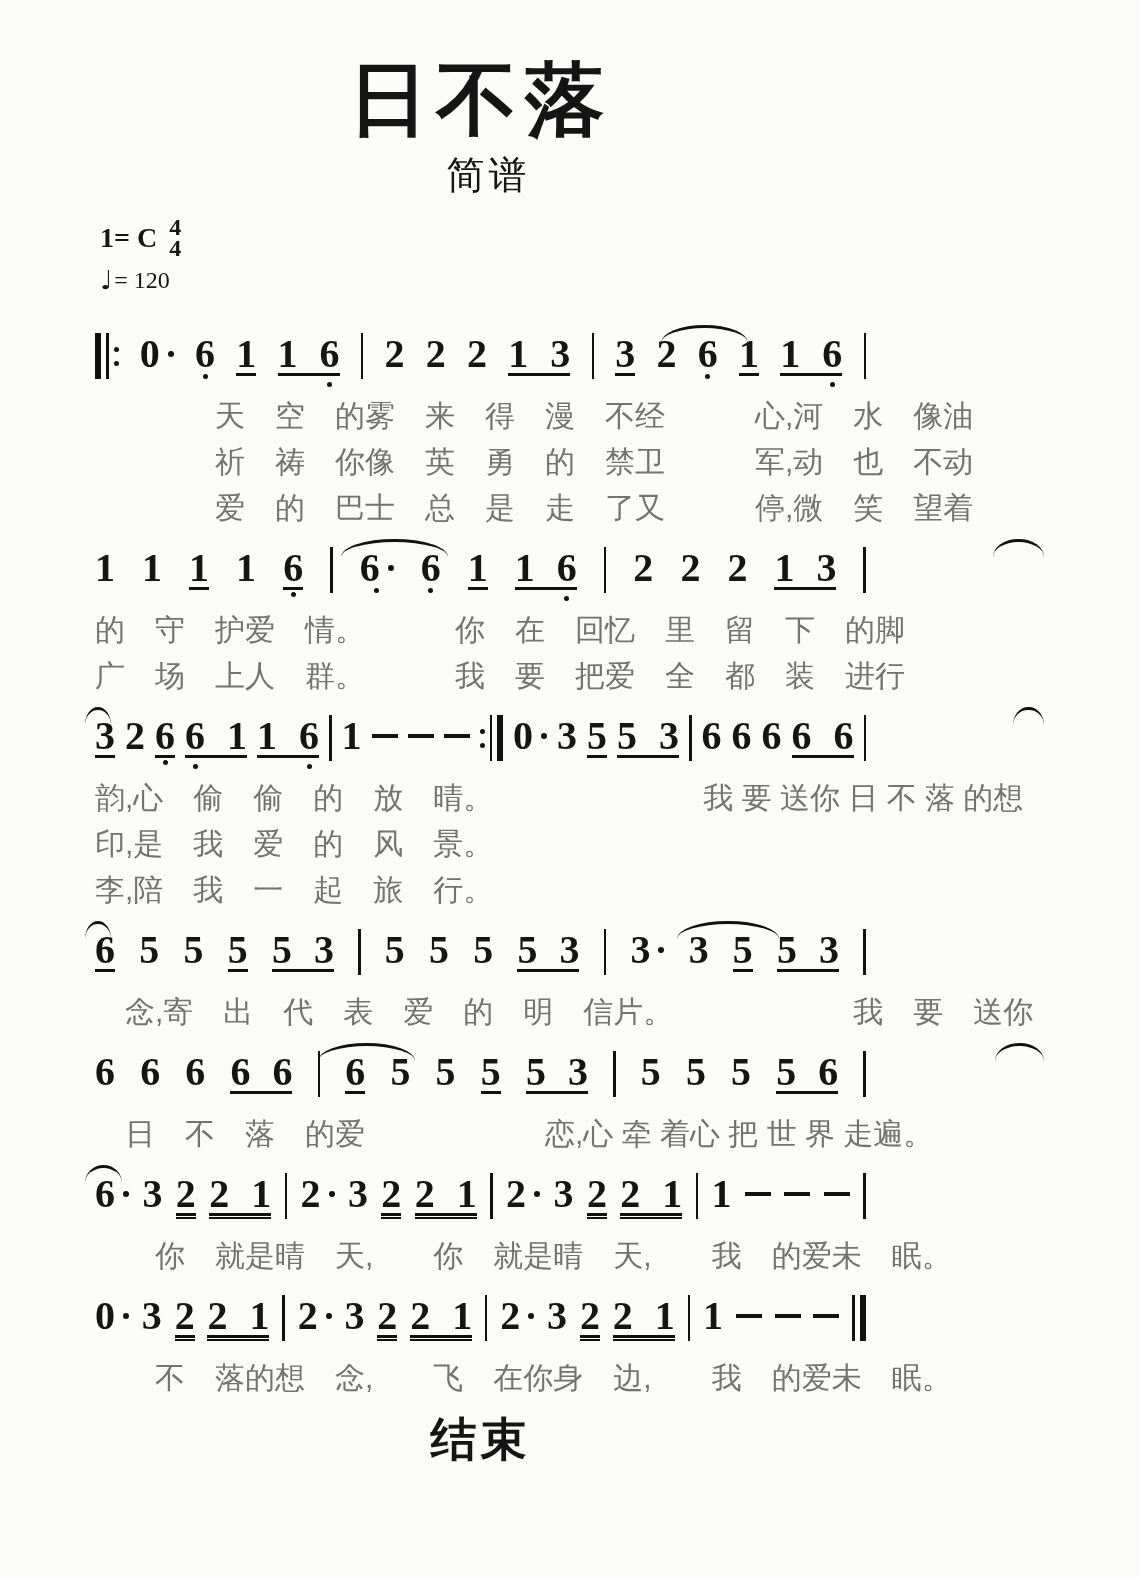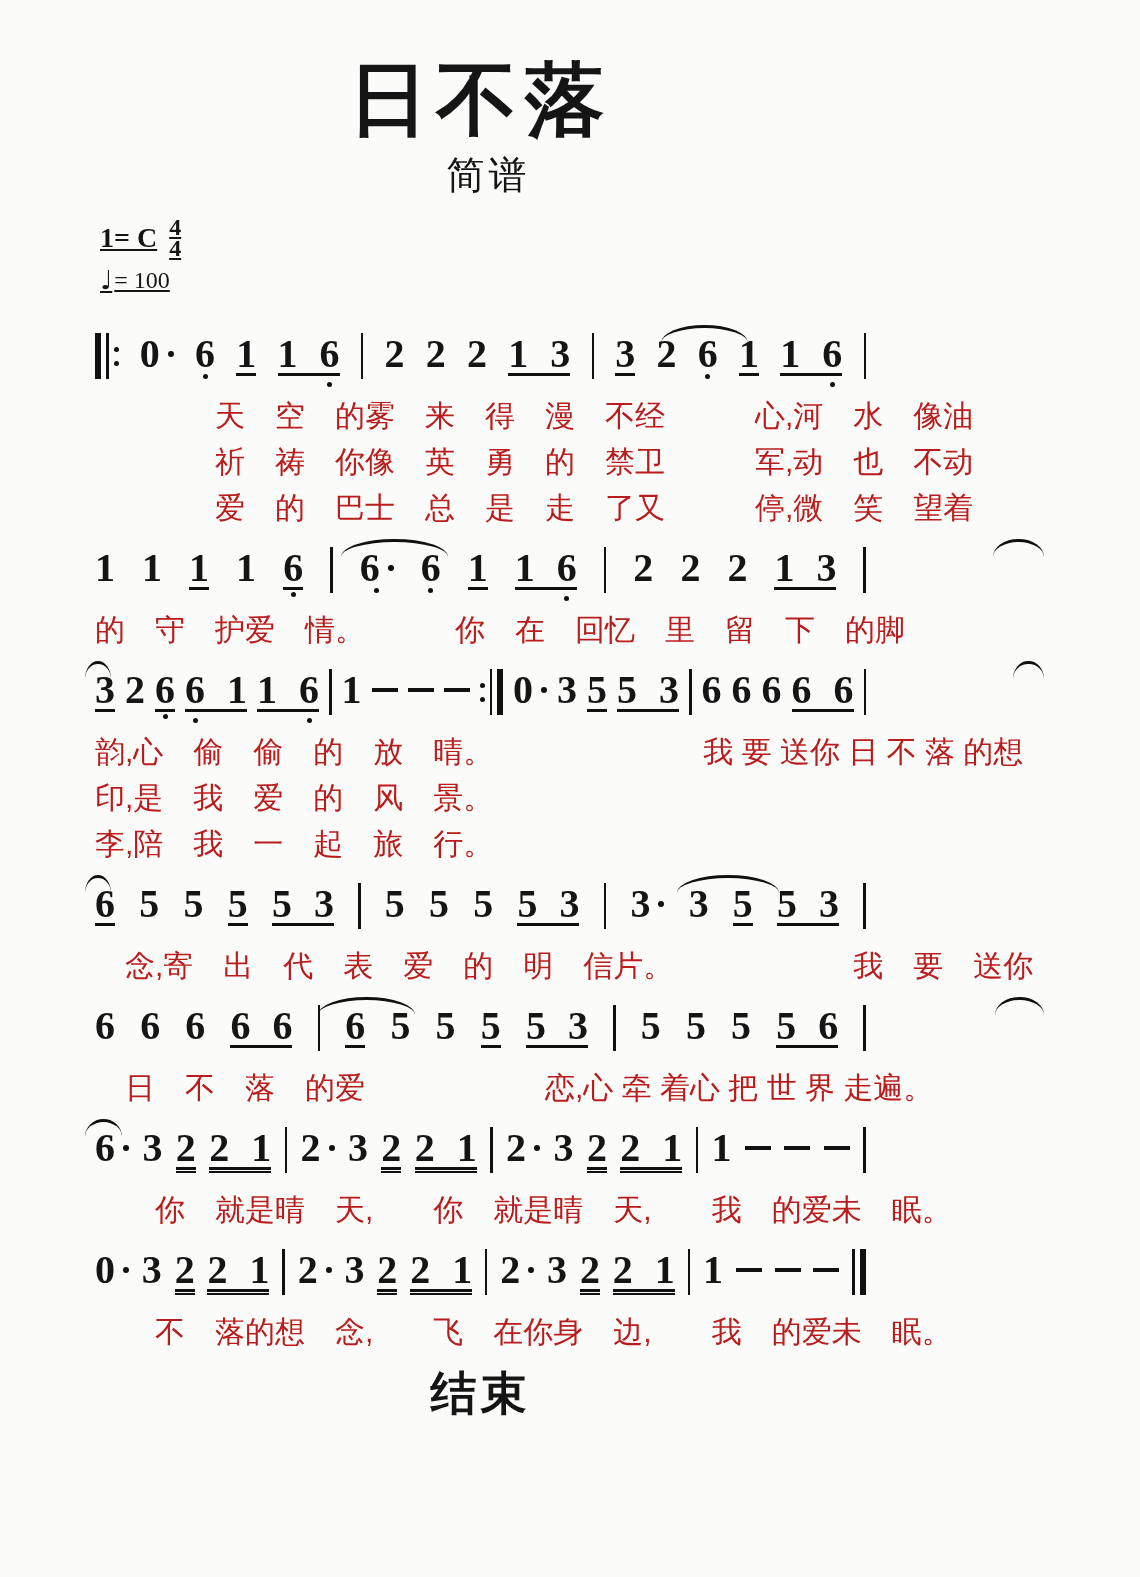--- a/index.html
+++ b/index.html
@@ -5,21 +5,21 @@
   html,body{margin:0;padding:0;}
   body{
     width:1140px;height:1577px;
     background:#fbfbf9;color:#151515;
     font-family:"Liberation Sans",sans-serif;
     overflow:hidden;
   }
   .sheet{position:relative;width:961px;height:1577px;box-sizing:border-box;}
   .title{padding-top:58px;text-align:center;font-size:80px;font-weight:700;letter-spacing:8px;line-height:1.05;}
   .subtitle{text-align:center;font-size:38px;font-weight:400;margin-top:8px;letter-spacing:4px;margin-left:16px;}
-  .meta{margin:16px 0 0 100px;font-family:"Liberation Serif",serif;text-decoration:underline;}
+  .meta{margin:16px 0 0 100px;font-family:"Liberation Serif",serif;}
   .keysig{display:flex;align-items:center;font-size:28px;font-weight:700;}
   .meter{display:inline-flex;flex-direction:column;line-height:.88;font-size:24px;margin-left:12px;text-align:center;}
   .tempo{font-size:24px;margin-top:6px;display:flex;align-items:center;font-weight:400;}
   .tempo .glyph{font-family:"DejaVu Sans",sans-serif;font-size:26px;margin-right:2px;}
 
   .music{margin:30px 95px 0 95px;}
   .sys{margin-bottom:8px;}
   .srow{
     position:relative;display:flex;justify-content:space-between;align-items:flex-start;
     height:68px;box-sizing:border-box;padding-top:14px;
@@ -36,40 +36,40 @@
   .aug{width:6px;height:6px;border-radius:50%;background:#111;margin:12px 0 0 8px;flex:0 0 auto;}
   .dash{width:26px;height:4px;background:#111;margin-top:13px;}
   .bar{width:2.5px;height:46px;background:#111;margin-top:-6px;}
   .sign{display:flex;gap:5px;height:46px;margin-top:-6px;}
   .sign i{display:block;}
   .thick{width:6px;height:46px;background:#111;}
   .thin{width:2.5px;height:46px;background:#111;}
   .rdots{display:flex;flex-direction:column;justify-content:center;gap:9px;}
   .rdots i{width:5px;height:5px;border-radius:50%;background:#111;}
   .slur{position:absolute;top:0;height:15px;border-top:3px solid #111;border-radius:50% / 100% 100% 0 0;}
-  .lyr{font-size:30px;line-height:46px;white-space:pre;color:#b91c1c;}
+  .lyr{font-size:30px;line-height:46px;white-space:pre;color:#737373;}
   .end{ text-align:center;font-size:46px;font-weight:600;letter-spacing:4px;}
 </style>
 </head>
 <body>
 
 <div class="sheet">
   <div class="title">日不落</div>
   <div class="subtitle">简谱</div>
   <div class="meta">
     <div class="keysig">
       <span class="prefix">1= C</span>
       <span class="meter">
         <span>4</span>
         <span>4</span>
       </span>
     </div>
     <div class="tempo">
       <span class="glyph">♩</span>
-      <span>= 100</span>
+      <span>= 120</span>
     </div>
   </div>
 
   <div class="music">
       <div class="sys">
         <div class="srow">
           <div class="tok sign">
             <i class="thick"></i>
             <i class="thin"></i>
             <span class="rdots">
@@ -201,20 +201,21 @@
             </span>
             <span class="note">
               <span class="d">3</span>
             </span>
           </div>
           <div class="tok bar"></div>
           <div class="slur" style="left: 246px; width: 107px;"></div>
           <div class="slur" style="left: 898px; width: 50.5px;"></div>
         </div>
         <div class="lyr">的　守　护爱　情。　　　你　在　回忆　里　留　下　的脚</div>
+        <div class="lyr">广　场　上人　群。　　　我　要　把爱　全　都　装　进行</div>
       </div>
       <div class="sys">
         <div class="srow">
           <span class="note tok u1">
             <span class="d">3</span>
           </span>
           <span class="note tok">
             <span class="d">2</span>
           </span>
           <span class="note tok u1">

